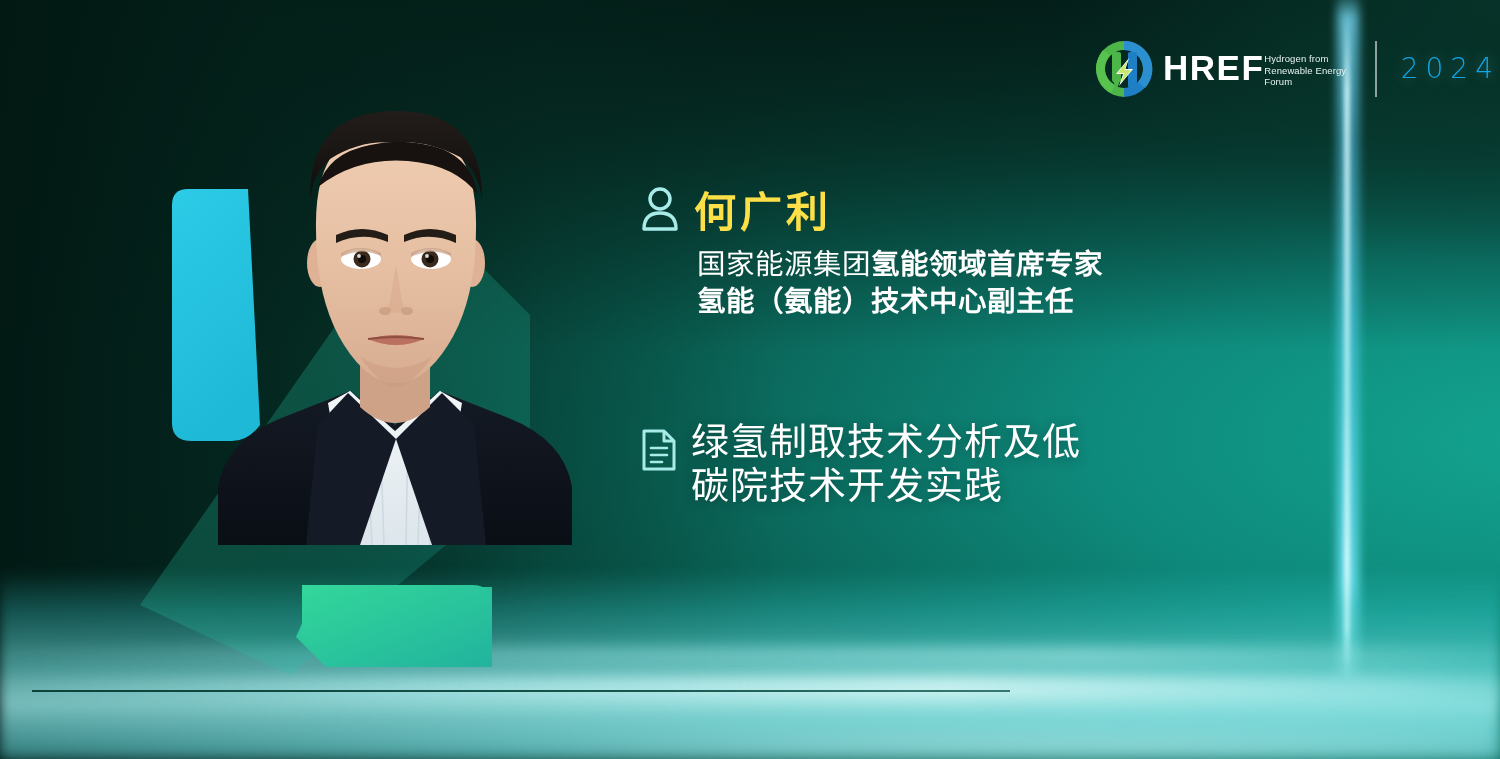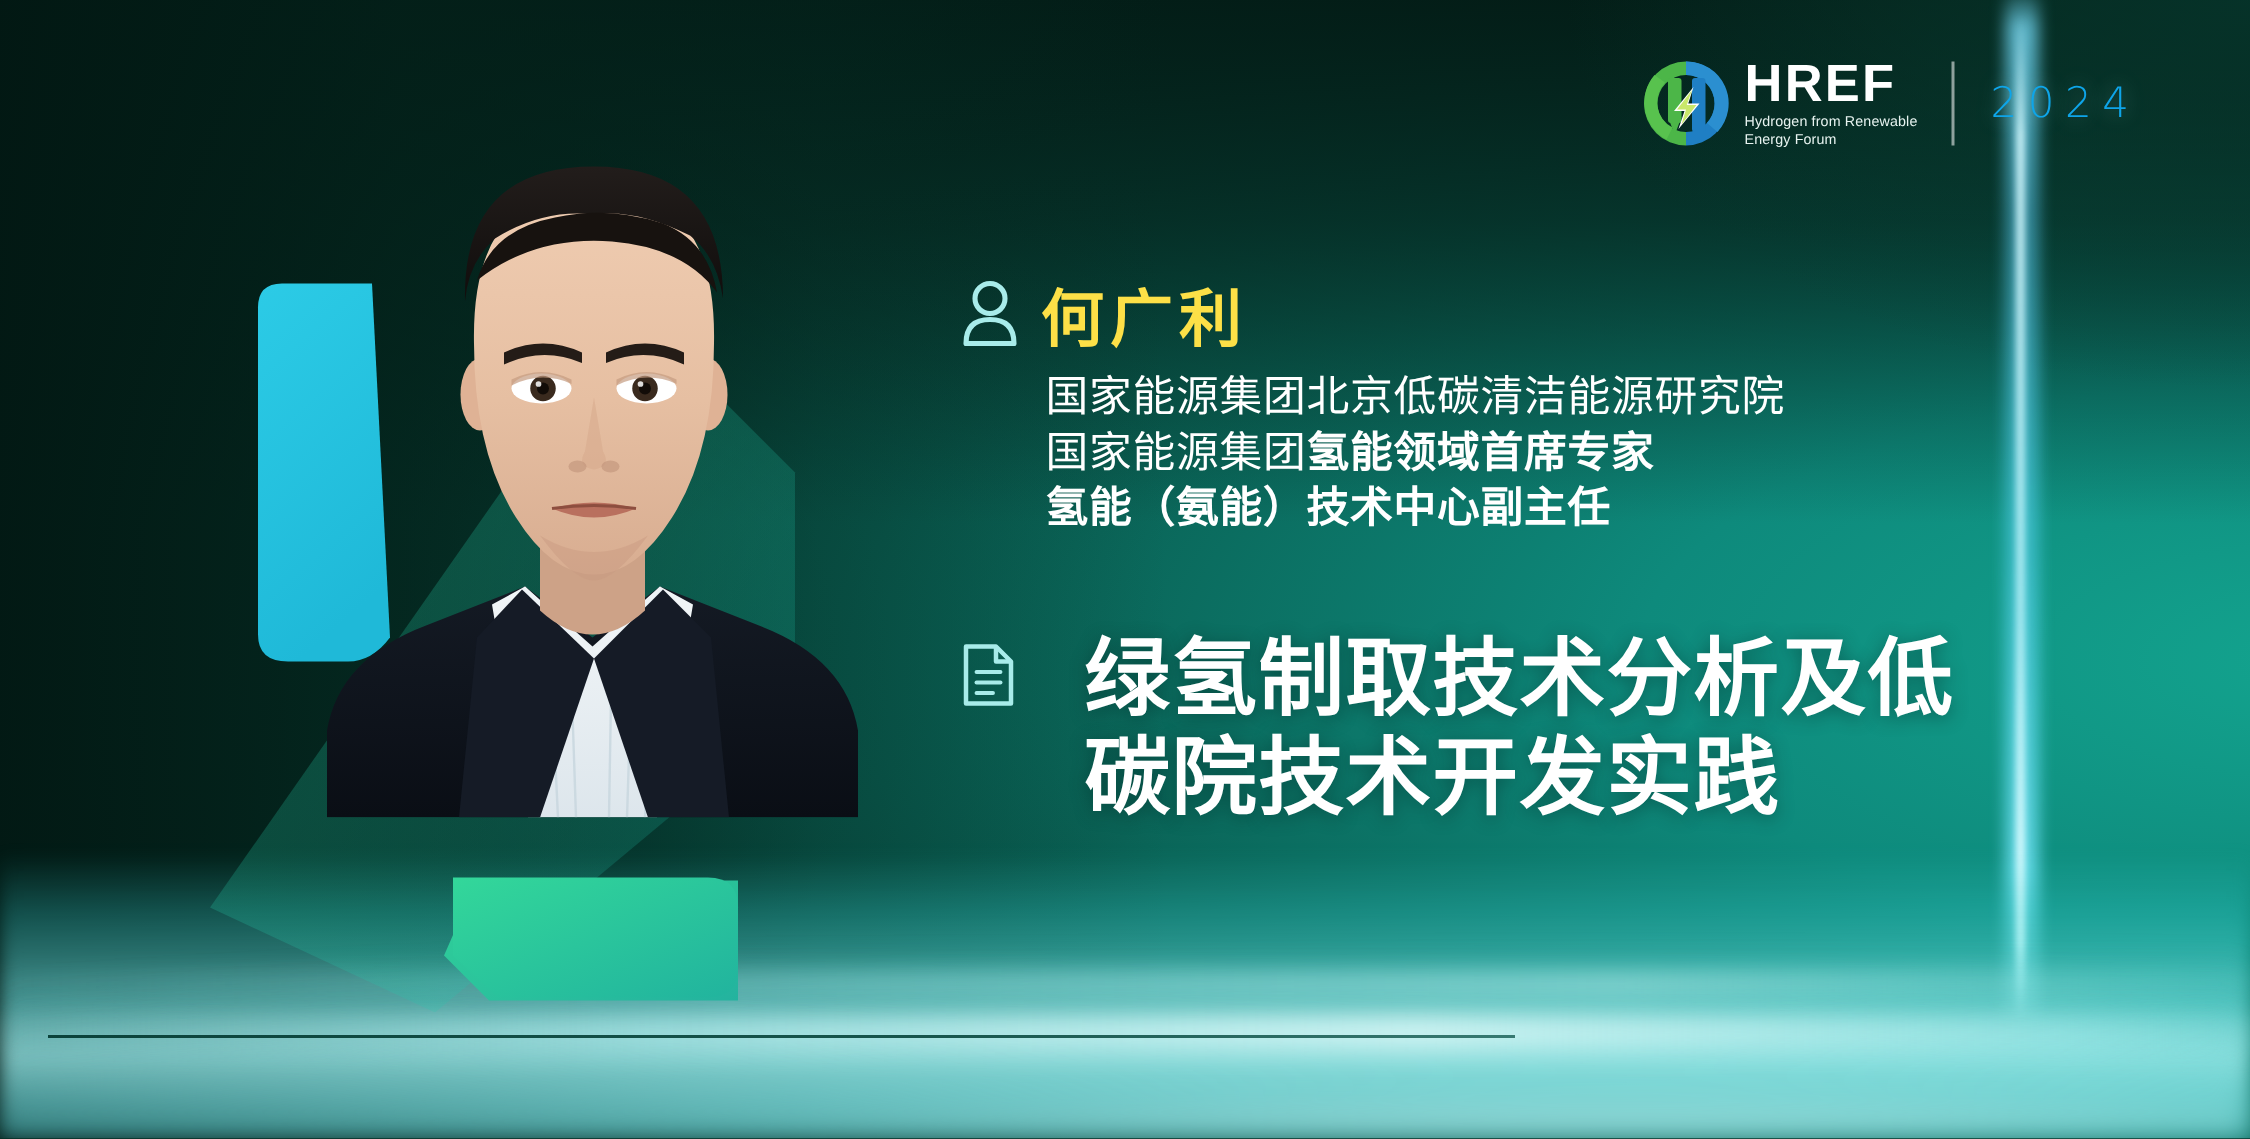--- a/index.html
+++ b/index.html
@@ -75,21 +75,21 @@
   }
   .glow-streak2{
     position:absolute;left:-5%;bottom:96px;width:110%;height:14px;
     background:linear-gradient(90deg,rgba(170,245,248,0) 0%,rgba(195,250,252,.42) 40%,rgba(220,254,255,.55) 70%,rgba(170,245,248,0) 100%);
     filter:blur(8px);
   }
 
   
   .header{position:absolute;left:1093px;top:38px;display:flex;align-items:center;height:62px;}
   .logo-mark{width:62px;height:62px;flex:0 0 62px;}
-  .logo-words{margin-left:8px;display:flex;flex-direction:column;justify-content:center;}
+  .logo-words{margin-left:8px;display:flex;flex-direction:row;justify-content:center;}
   .logo-href{
     color:#ffffff;font-size:35px;font-weight:700;letter-spacing:1.5px;line-height:1;
     font-family:"Liberation Sans","DejaVu Sans",sans-serif;
   }
   .logo-sub{
     color:#e7f3f0;font-size:9.5px;line-height:1.22;margin-top:3px;font-weight:400;
     letter-spacing:.1px;max-width:118px;
   }
   .logo-divider{
     width:2px;height:56px;background:rgba(255,255,255,.55);margin:0 24px 0 20px;
@@ -121,23 +121,22 @@
   .sp-line{
     color:#ffffff;font-size:28.5px;line-height:1.30;letter-spacing:.5px;white-space:nowrap;
   }
   .sp-line.bold{font-weight:700;}
   .sp-line .b{font-weight:700;}
 
   
   .talk{position:absolute;left:641px;top:420px;width:820px;display:flex;align-items:flex-start;}
   .talk-ico{flex:0 0 auto;margin-right:14px;margin-top:8px;}
   .talk-title{
-    color:#ffffff;font-size:57px;font-weight:700;line-height:1.16;letter-spacing:1px;
+    color:#ffffff;font-size:38px;font-weight:400;line-height:1.16;letter-spacing:1px;
     text-shadow:0 2px 12px rgba(0,40,36,.45);
-    margin-left:32px;
   }
   .talk-title .ln{display:block;}
 
   
   .divider-line{
     position:absolute;left:32px;top:690px;width:978px;height:2px;
     background:linear-gradient(90deg,rgba(6,60,52,.95) 0%,rgba(7,70,60,.9) 60%,rgba(9,82,72,.75) 100%);
   }
   .slogan{
     position:absolute;left:1028px;top:664px;
@@ -297,21 +296,20 @@
     <div class="sp-row">
       <span class="ico">
         <svg width="40" height="46" viewBox="0 0 40 46" aria-hidden="true">
           <circle cx="20" cy="13" r="10" fill="none" stroke="#a8ecea" stroke-width="3.4"></circle>
           <path d="M4 43 Q4 27 20 27 Q36 27 36 43 Z" fill="none" stroke="#a8ecea" stroke-width="3.4" stroke-linejoin="round"></path>
         </svg>
       </span>
       <span class="sp-name">何广利</span>
     </div>
     <div class="sp-lines">
-      <div class="sp-line">国家能源集团北京低碳清洁能源研究院</div>
       <div class="sp-line"><span>国家能源集团</span><span class="b">氢能领域首席专家</span></div>
       <div class="sp-line bold">氢能（氨能）技术中心副主任</div>
     </div>
   </div>
 
   <div class="talk">
     <span class="talk-ico">
       <svg width="36" height="44" viewBox="0 0 36 44" aria-hidden="true">
         <path d="M3 3 H23 L33 13 V41 H3 Z" fill="none" stroke="#a8ecea" stroke-width="3" stroke-linejoin="round"></path>
         <path d="M23 3 V13 H33" fill="none" stroke="#a8ecea" stroke-width="3" stroke-linejoin="round"></path>

